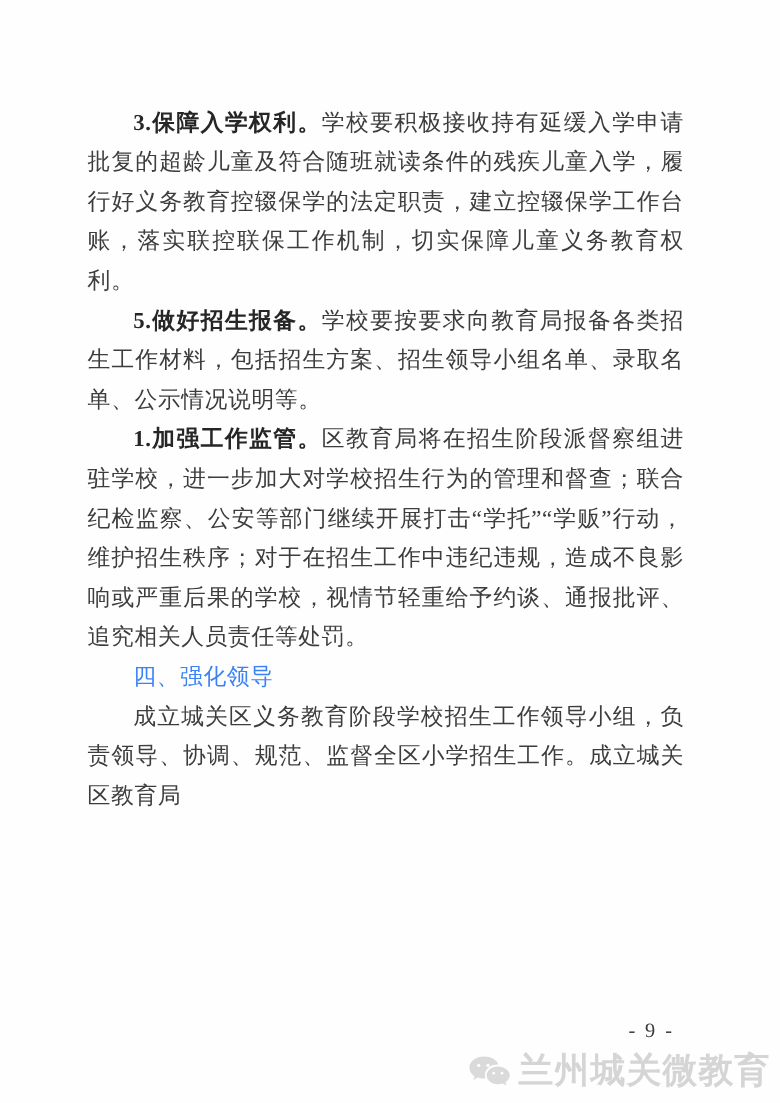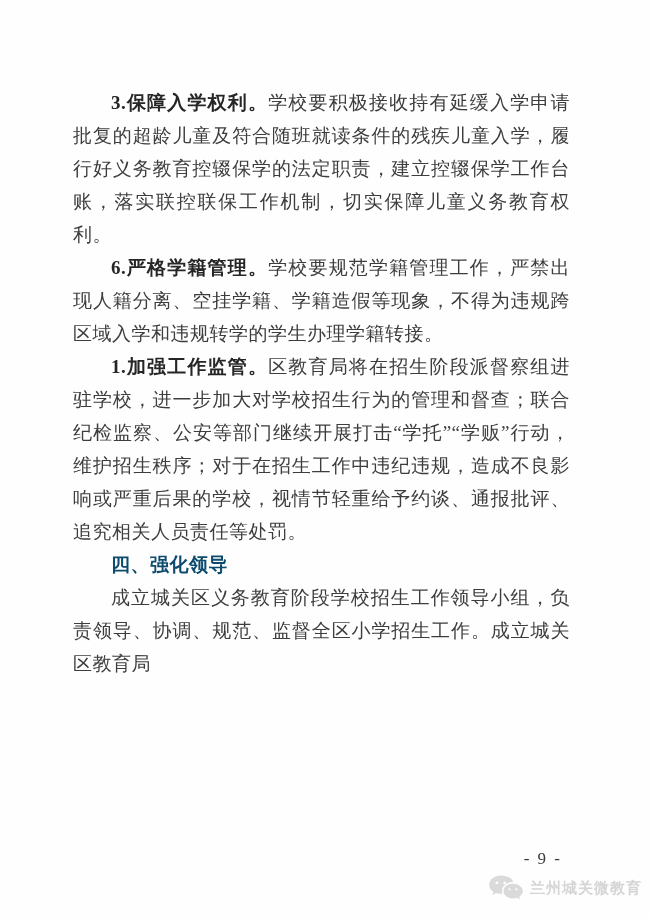--- a/index.html
+++ b/index.html
@@ -29,62 +29,62 @@
   }
   .para {
     margin: 0;
     text-indent: 2em;
   }
   .para .lead {
     font-weight: bold;
     color: #262626;
   }
   .para.section-heading {
-    font-weight: bold;
-    color: #0c4a6e;
+    font-weight: normal;
+    color: #3b82f6;
   }
   .page-number {
     position: absolute;
     top: 849px;
     right: 88px;
     font-size: 17px;
     letter-spacing: 2px;
     color: #3a3a3a;
   }
   .watermark {
     position: absolute;
     top: 873px;
     right: 8px;
     display: flex;
     align-items: center;
     gap: 5px;
     color: #d5d5d5;
-    font-size: 15px;
+    font-size: 29px;
     font-weight: bold;
     letter-spacing: 1px;
     user-select: none;
   }
   .watermark .wm-icon {
     display: inline-flex;
     width: 38px;
     height: 30px;
   }
 </style>
 </head>
 <body>
 
 <div class="page">
 
   <div class="content">
 
     <p class="para"><strong class="lead">3.保障入学权利。</strong><span>学校要积极接收持有延缓入学申请批复的超龄儿童及符合随班就读条件的残疾儿童入学，履行好义务教育控辍保学的法定职责，建立控辍保学工作台账，落实联控联保工作机制，切实保障儿童义务教育权利。</span></p>
 
 
+    <p class="para"><strong class="lead">5.做好招生报备。</strong><span>学校要按要求向教育局报备各类招生工作材料，包括招生方案、招生领导小组名单、录取名单、公示情况说明等。</span></p>
 
-    <p class="para"><strong class="lead">6.严格学籍管理。</strong><span>学校要规范学籍管理工作，严禁出现人籍分离、空挂学籍、学籍造假等现象，不得为违规跨区域入学和违规转学的学生办理学籍转接。</span></p>
 
     <p class="para"><strong class="lead">1.加强工作监管。</strong><span>区教育局将在招生阶段派督察组进驻学校，进一步加大对学校招生行为的管理和督查；联合纪检监察、公安等部门继续开展打击“学托”“学贩”行动，维护招生秩序；对于在招生工作中违纪违规，造成不良影响或严重后果的学校，视情节轻重给予约谈、通报批评、追究相关人员责任等处罚。</span></p>
 
     <p class="para section-heading">四、强化领导</p>
 
     <p class="para"><span>成立城关区义务教育阶段学校招生工作领导小组，负责领导、协调、规范、监督全区小学招生工作。成立城关区教育局</span></p>
 
   </div>
 
   <div class="page-number">- 9 -</div>

